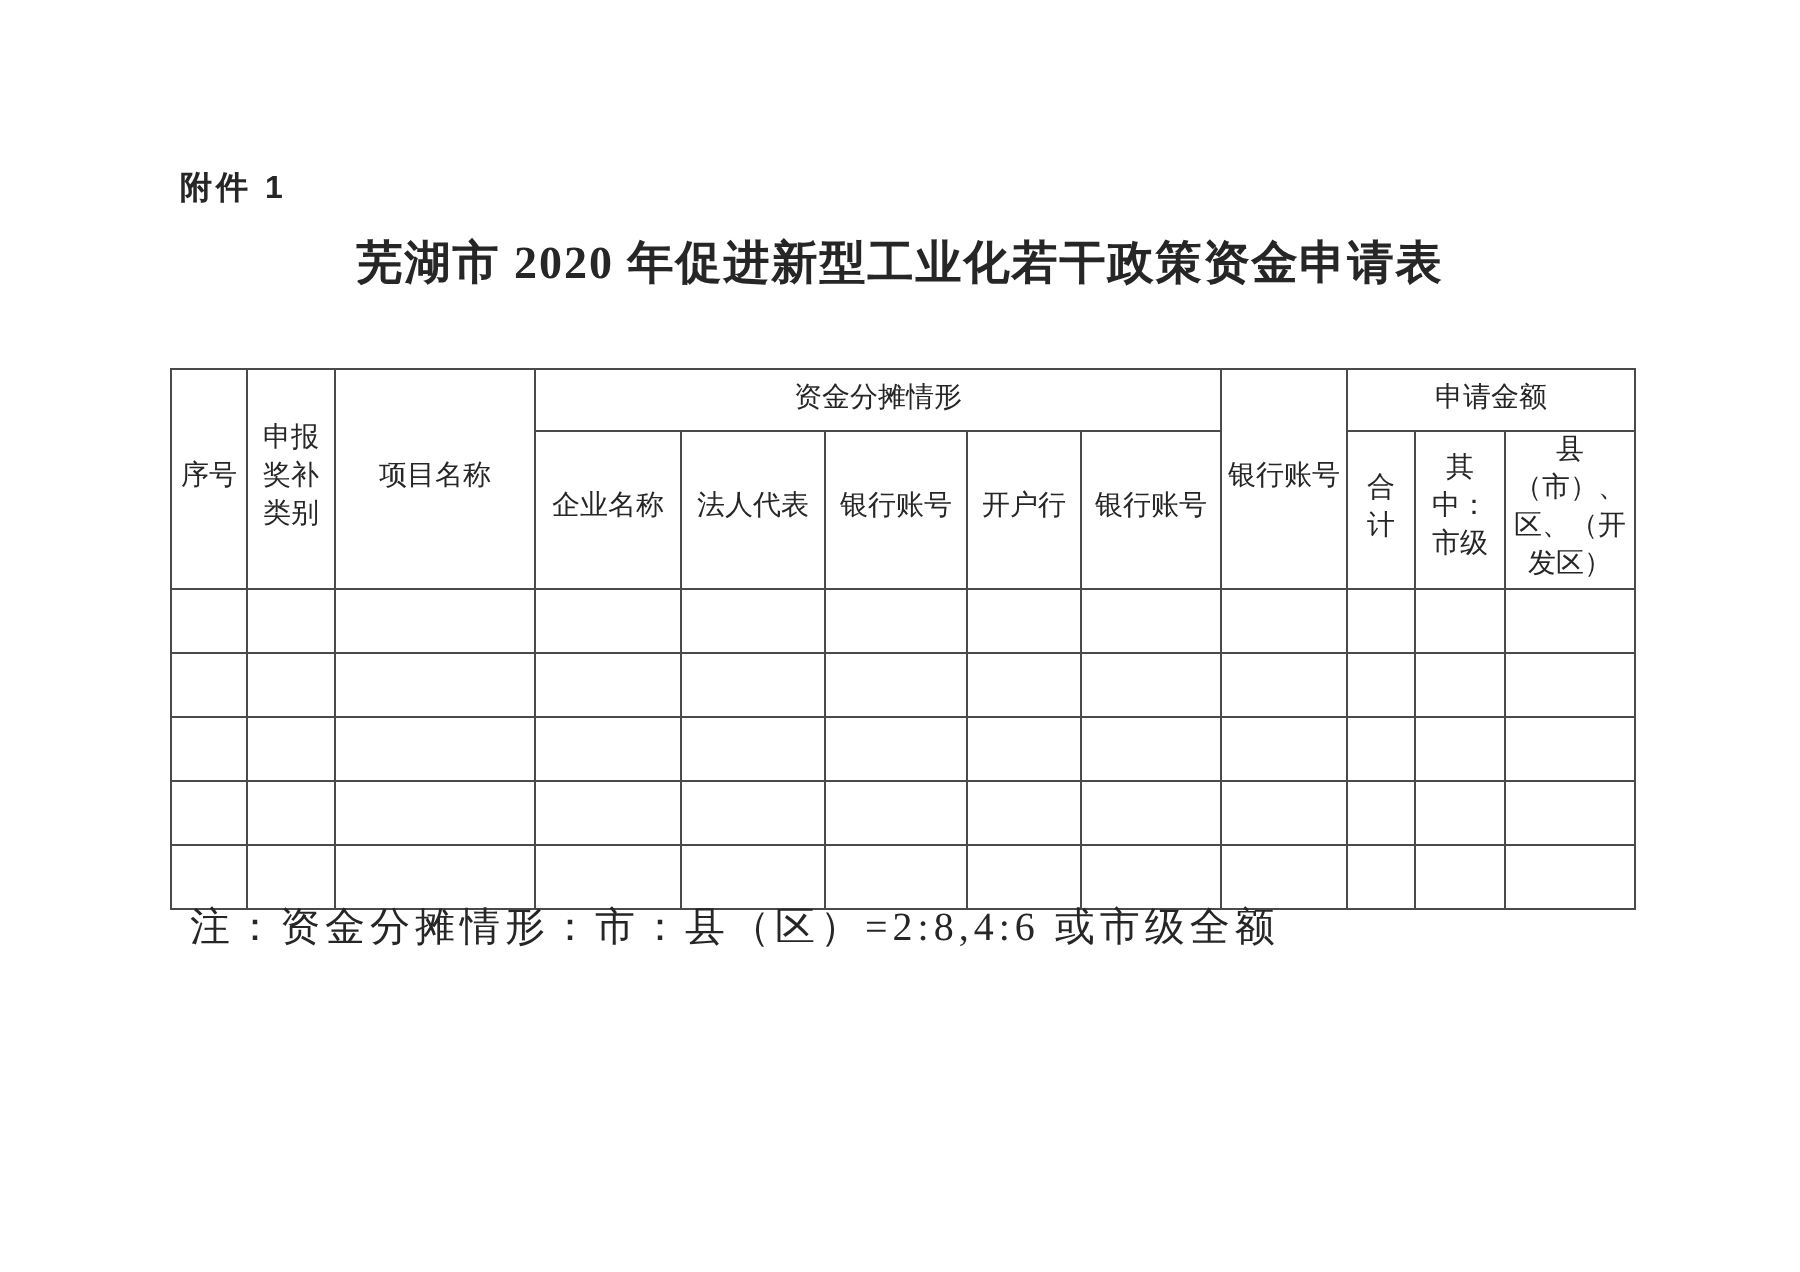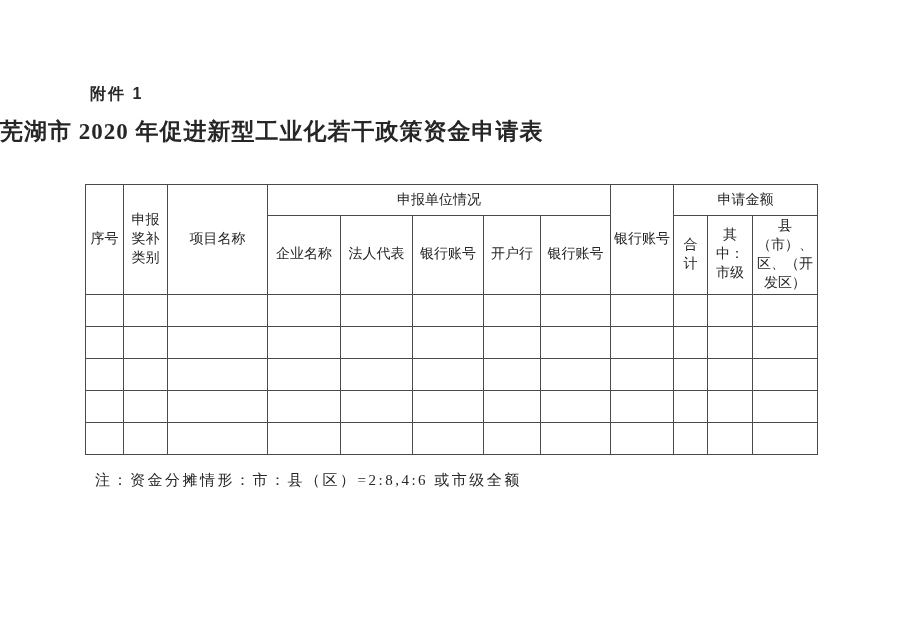--- a/index.html
+++ b/index.html
@@ -23,21 +23,21 @@
     font-family: "Liberation Sans", sans-serif;
     font-weight: 700;
     font-size: 16px;
     letter-spacing: 2px;
   }
   .doc-title {
     position: absolute;
     left: 0;
     right: 0;
     top: 116px;
-    text-align: left;
+    text-align: center;
     font-size: 23px;
     font-weight: 700;
     letter-spacing: 1px;
     font-family: "Liberation Serif", serif;
   }
   .unit-line {
     position: absolute;
     left: 95px;
     top: 159px;
     font-size: 15px;
@@ -66,22 +66,22 @@
     line-height: 1.35;
     overflow: hidden;
   }
   table.grid-table thead tr.h1 { height: 31px; }
   table.grid-table thead tr.h2 { height: 60px; }
   table.grid-table tbody tr    { height: 32px; }
   th.small-label { font-size: 13px; line-height: 1.3; }
   .note {
     position: absolute;
     left: 95px;
-    top: 471px;
-    font-size: 15px;
+    top: 450px;
+    font-size: 20px;
     letter-spacing: 2.5px;
   }
   .pagenum {
     position: absolute;
     left: 100px;
     top: 552px;
     font-size: 14px;
     color: #14532d;
     letter-spacing: 2px;
   }
@@ -112,21 +112,21 @@
           <col style="width:45px">
           <col style="width:65px">
       </colgroup>
       <thead>
         <tr class="h1">
           <th rowspan="2">序号</th>
           <th rowspan="2">申报
 奖补
 类别</th>
           <th rowspan="2">项目名称</th>
-          <th colspan="5">申报单位情况</th>
+          <th colspan="5">资金分摊情形</th>
           <th rowspan="2">银行账号</th>
           <th colspan="3">申请金额</th>
         </tr>
         <tr class="h2">
           <th>企业名称</th>
           <th>法人代表</th>
           <th>银行账号</th>
           <th>开户行</th>
           <th>银行账号</th>
           <th>合

